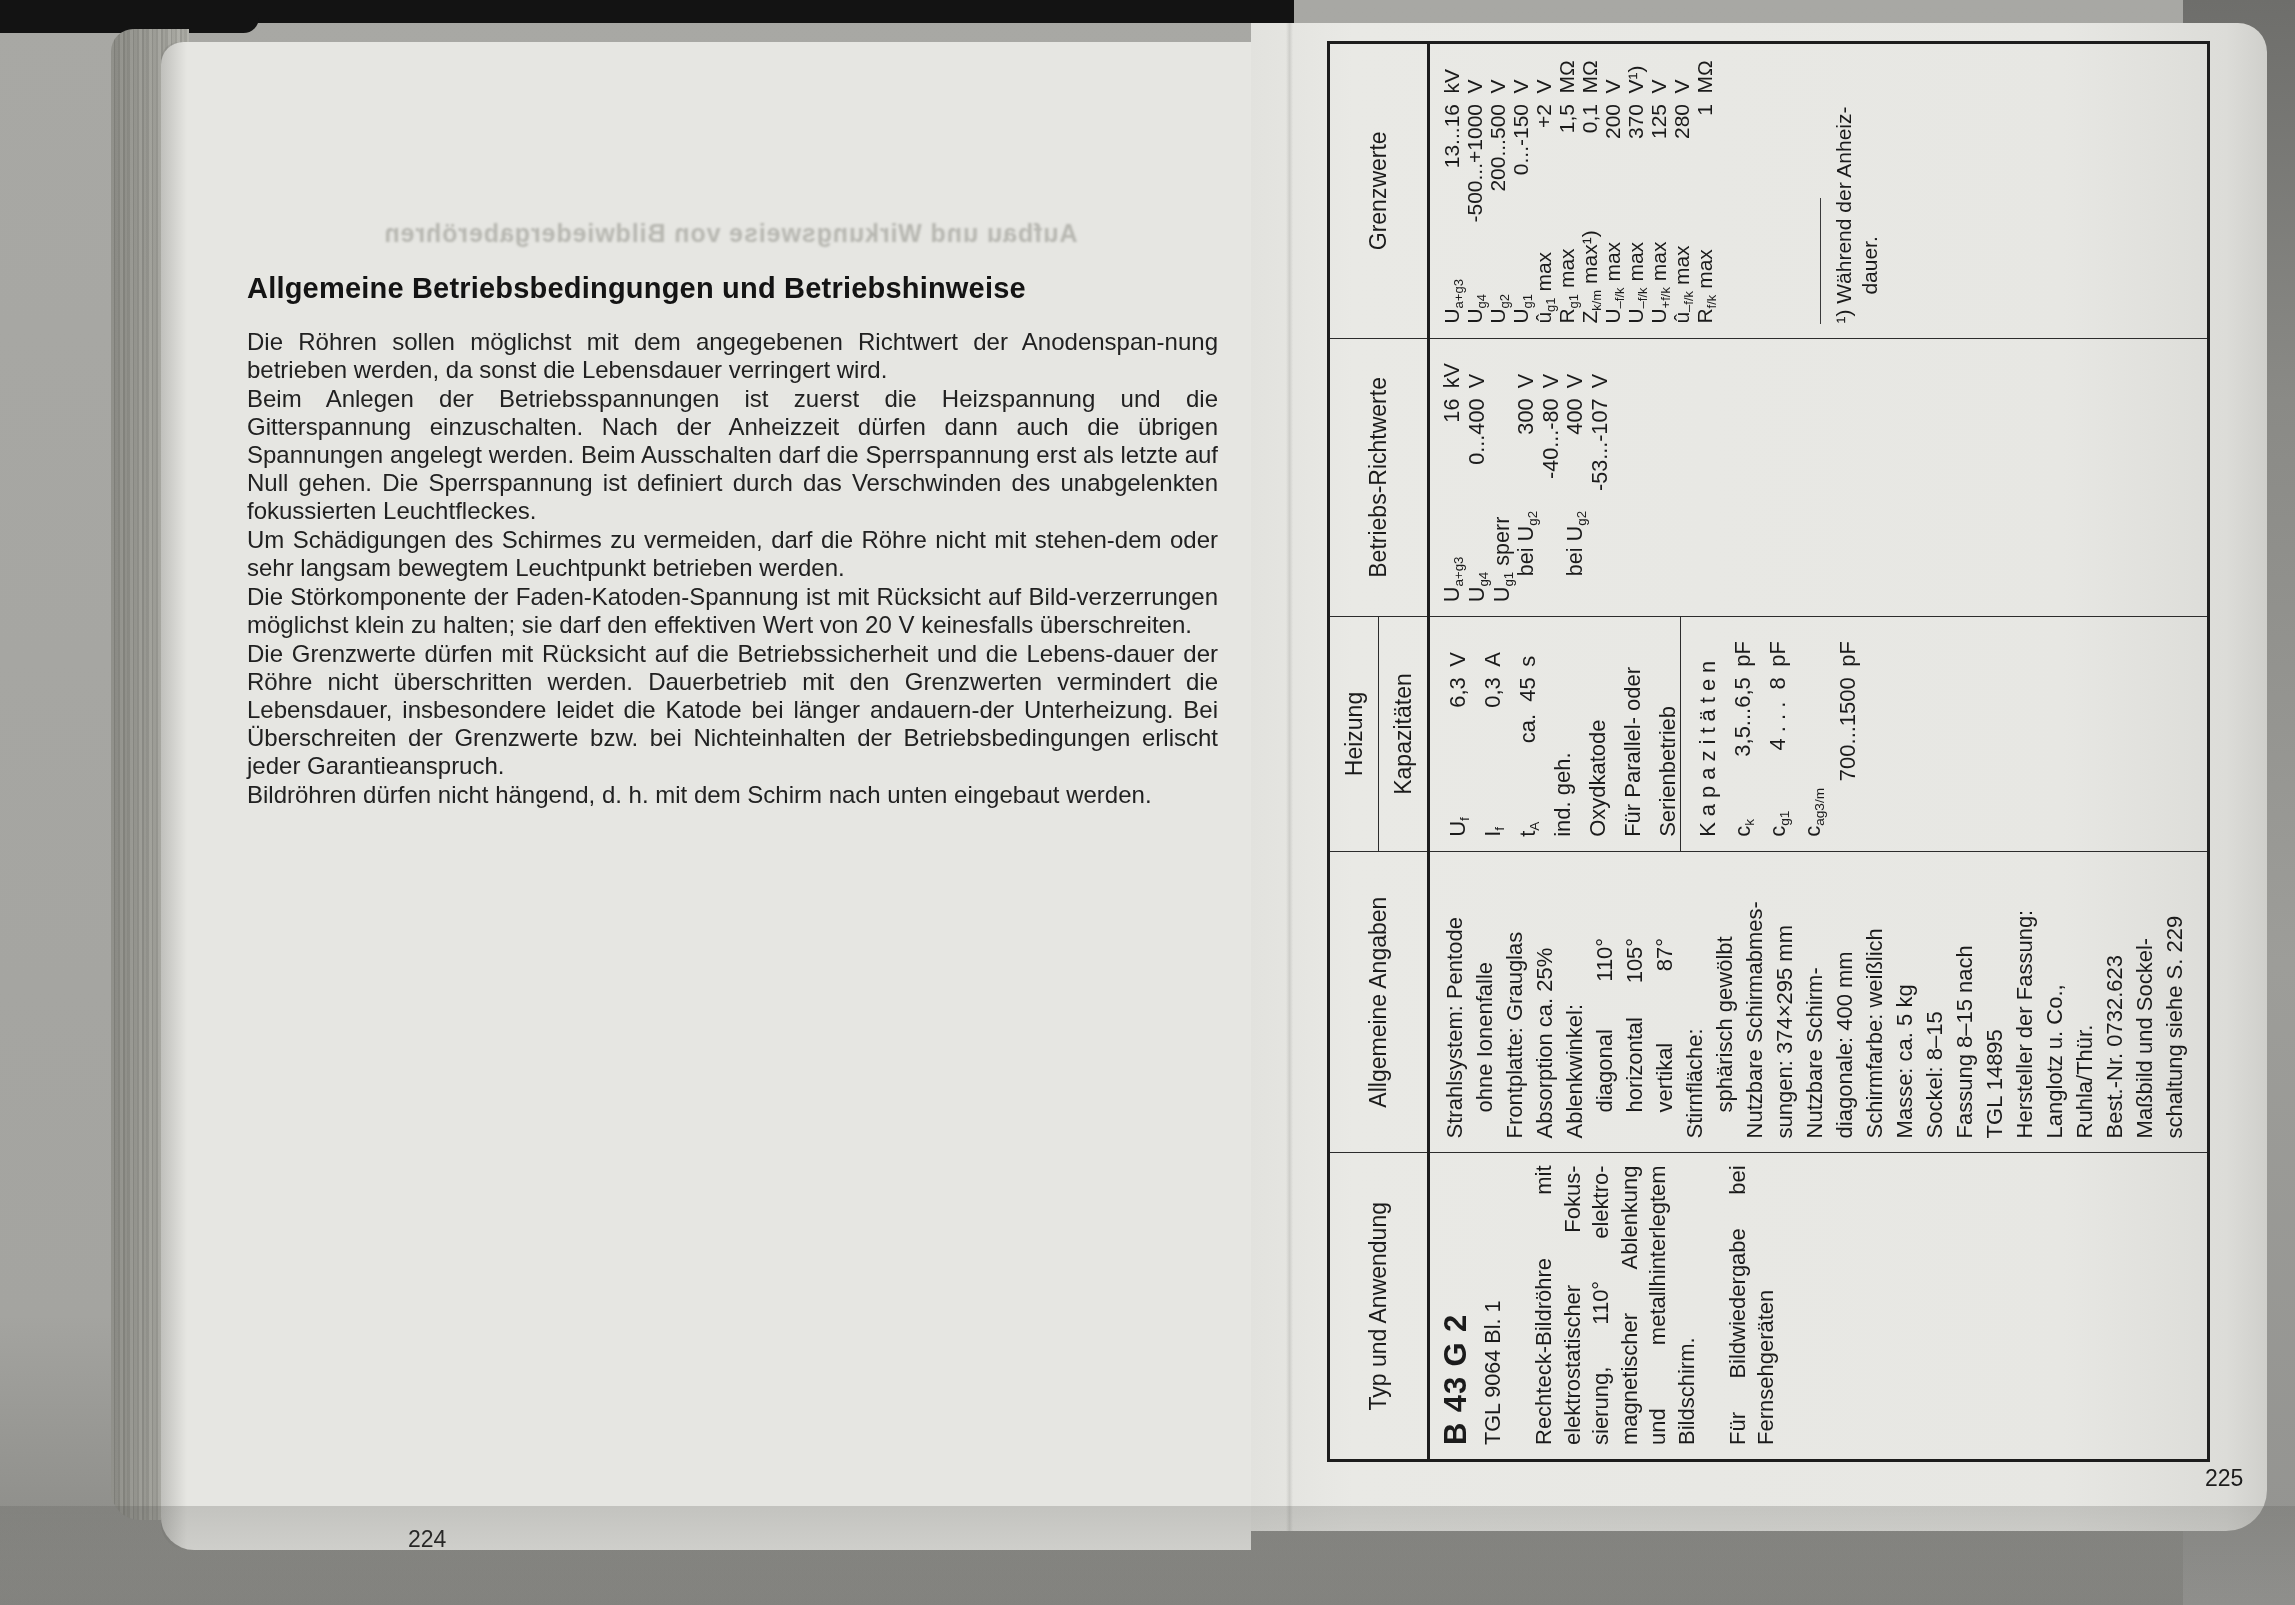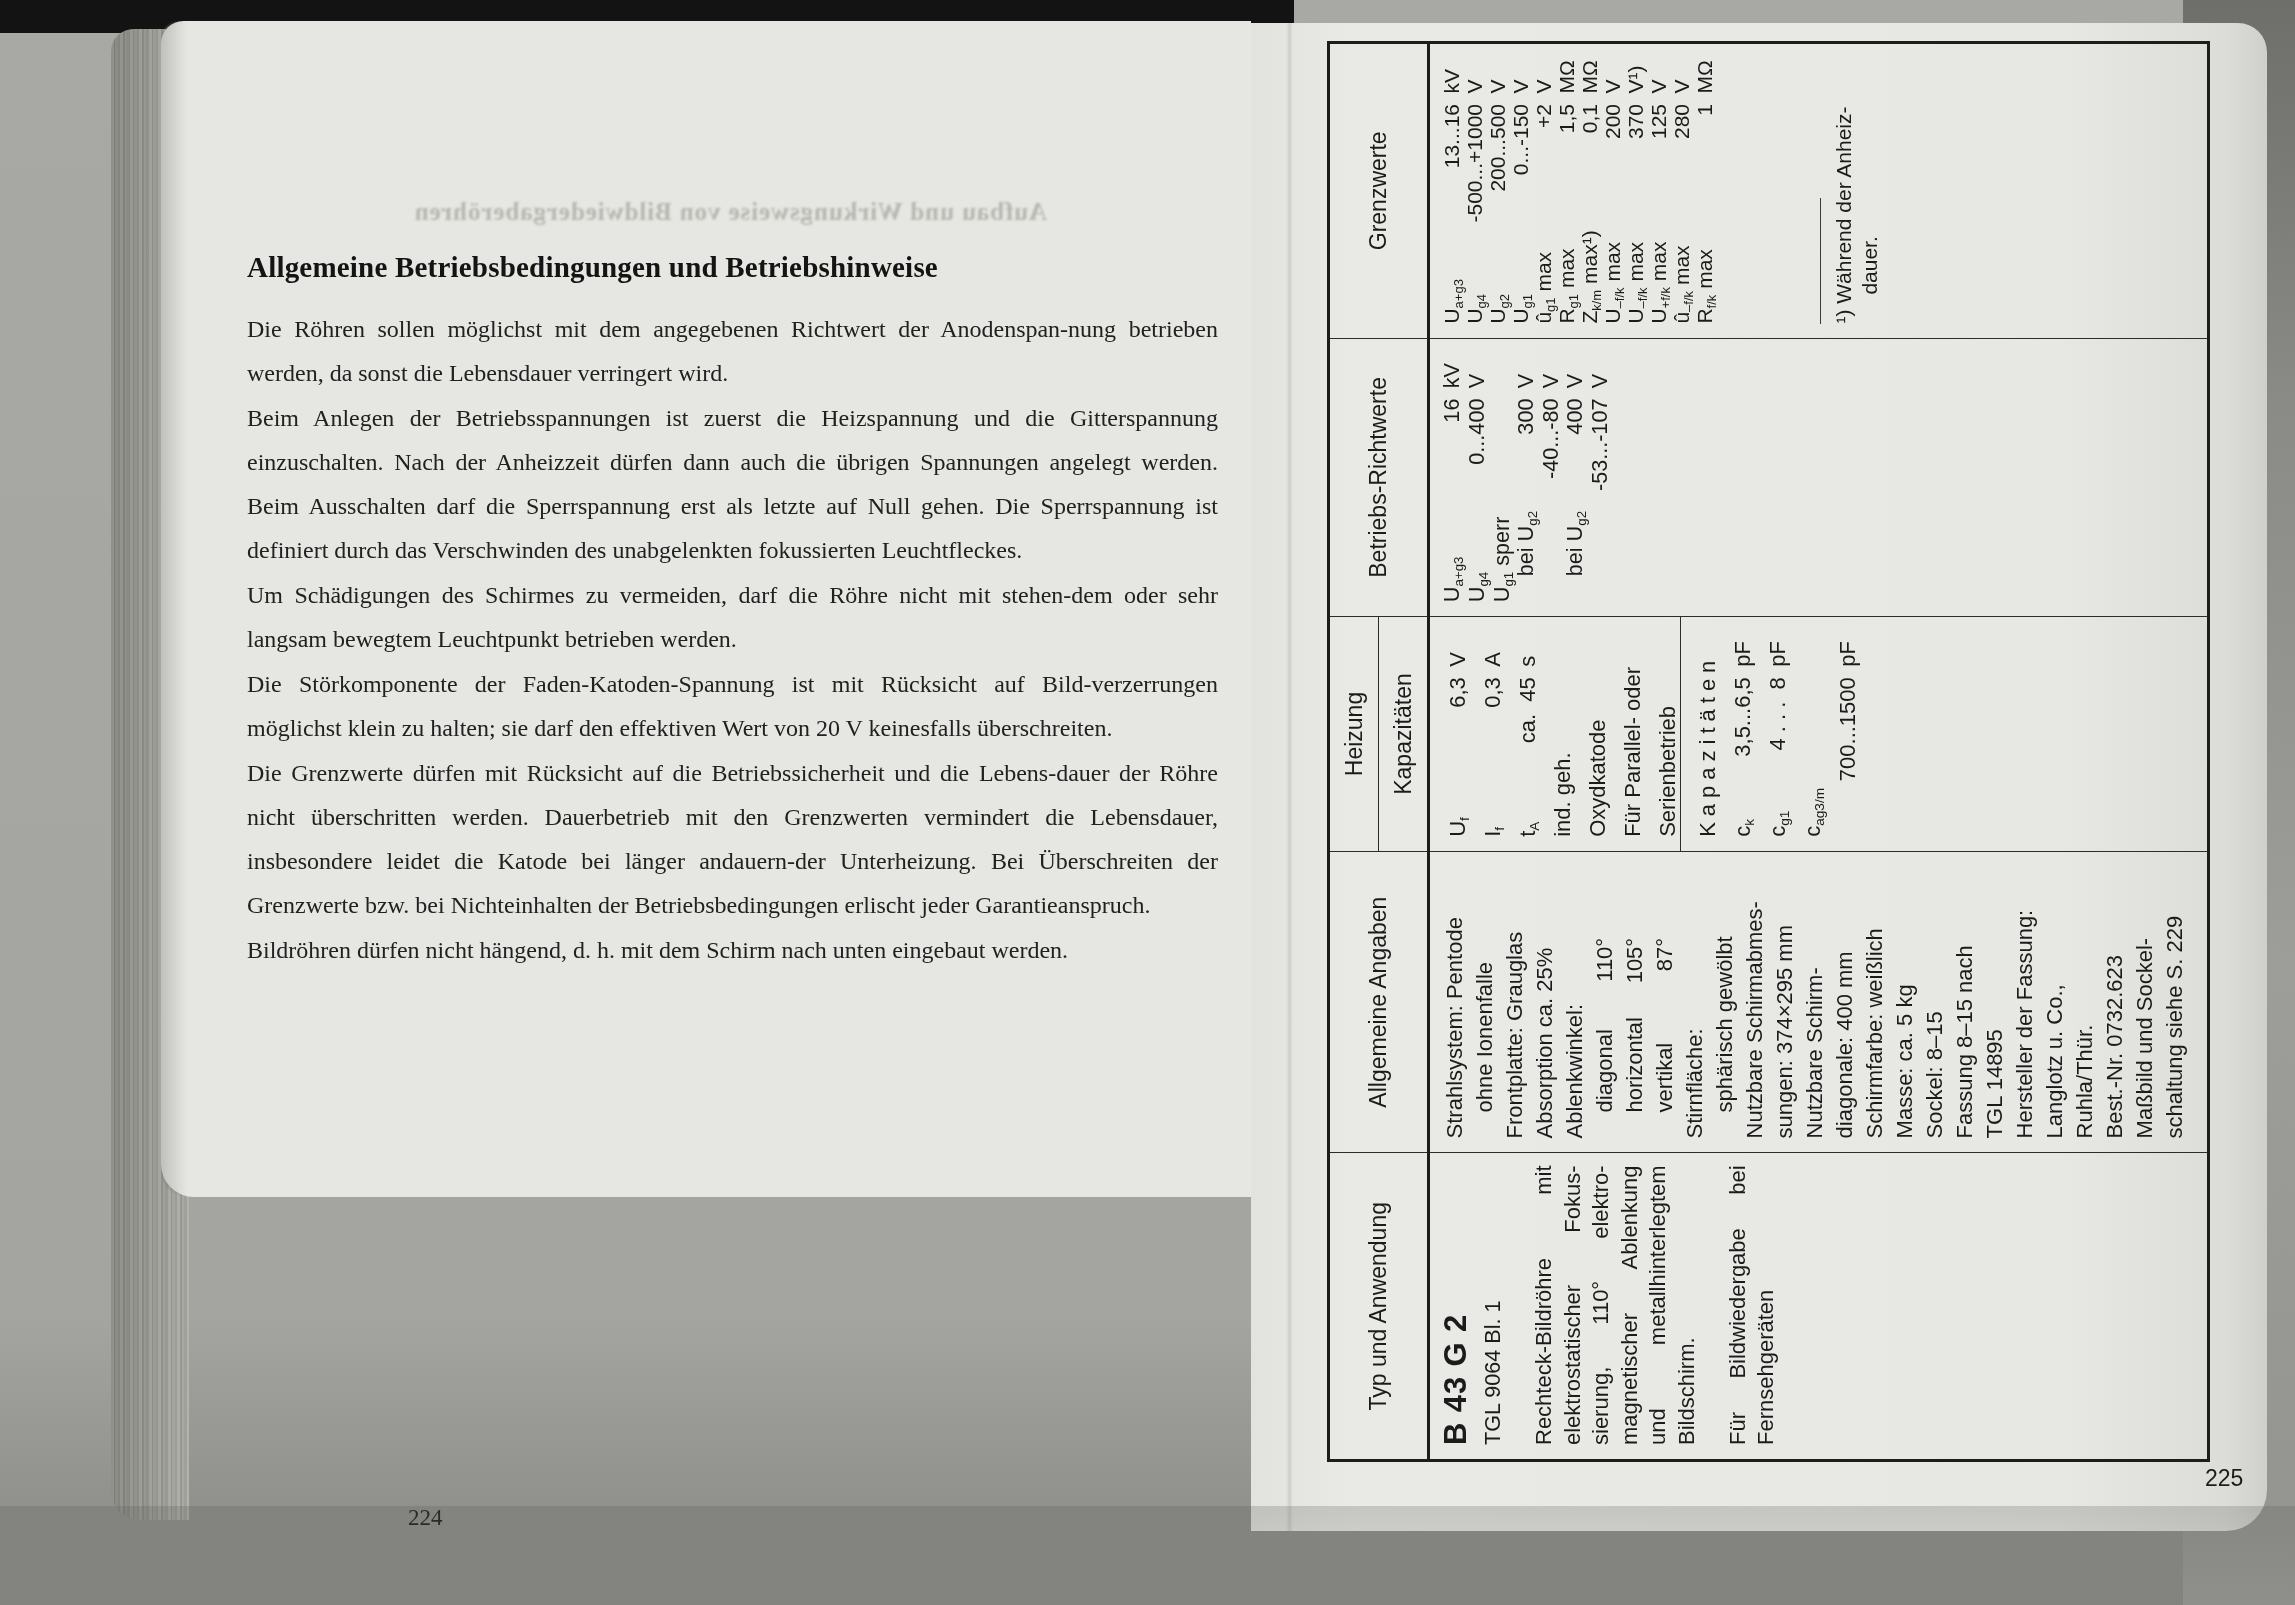--- a/index.html
+++ b/index.html
@@ -16,41 +16,41 @@
 
   
   .page-edges{position:absolute;left:111px;top:29px;width:78px;height:1491px;
               border-radius:22.5px 0 0 29px;
               background:
                 repeating-linear-gradient(90deg,#d9d9d5 0 2.6px,#bcbcb8 2.6px 4.3px,#cfcfcb 4.3px 7px,#c4c4c0 7px 9.5px),
                 linear-gradient(90deg,#a9a9a5,#d3d3cf);
               background-blend-mode:multiply;}
 
   
-  .left-page{position:absolute;left:161px;top:21px;width:1090px;height:1176px;
+  .left-page{position:absolute;left:161px;top:42px;width:1090px;height:1508px;
              border-radius:22.5px 0 0 33px;
              background:linear-gradient(180deg,#eaeae6 0%,#e6e6e2 55%,#dedeaa0 85%,#d6d6d2 100%);
-             background-color:#e6e6e2;font-family:Liberation Serif, serif;}
+             background-color:#e6e6e2;}
   .left-page::before{content:"";position:absolute;left:0;top:0;width:26px;height:100%;
              background:linear-gradient(90deg,rgba(120,120,116,.35),rgba(120,120,116,0));border-radius:22.5px 0 0 33px;}
   .right-page{position:absolute;left:1251px;top:22.5px;width:1016px;height:1508px;
               border-radius:0 29px 41px 0;
               background:linear-gradient(90deg,#e2e2de 0%,#e9e9e5 10%,#e7e7e3 80%,#dcdcd8 96%,#cfcfcb 100%);}
   .right-page::before{content:"";position:absolute;left:35px;top:0;width:7px;height:100%;
               background:linear-gradient(90deg,rgba(140,140,136,0),rgba(140,140,136,.25),rgba(140,140,136,0));}
   .bottom-shadow{position:absolute;left:0;top:1506px;width:2295px;height:99px;
               background:linear-gradient(180deg,rgba(90,90,86,.25),rgba(70,70,66,.05));pointer-events:none;}
 
   
   .lp-text{position:absolute;left:86px;top:0;width:971px;}
   .bleed{position:absolute;left:181px;top:177px;width:777px;text-align:center;
          font-weight:700;font-size:25px;color:#b7b7b1;transform:scaleX(-1);
          filter:blur(1.2px);letter-spacing:0.9px;}
   .lp-title{margin:230px 0 22.5px 0;font-size:29px;font-weight:700;letter-spacing:0.2px;color:#141414;}
-  .lp-text p{margin:1px 0;font-size:24px;line-height:44px;text-align:justify;color:#212121;}
+  .lp-text p{margin:1px 0;font-size:24px;line-height:28px;text-align:justify;color:#212121;}
   .pagenum{position:absolute;font-size:23px;color:#1c1c1c;}
   .pn-left{left:247px;top:1484px;}
   .pn-right{left:2175px;top:1465px;margin-left:30px;}
 
   
   .tube-table-wrap{position:absolute;left:1327px;top:41px;width:883px;height:1421px;}
   .tube-table{position:absolute;left:0;top:0;width:1421px;height:883px;
               transform:rotate(-90deg) translateX(-1421px);transform-origin:0 0;
               display:flex;flex-direction:column;
               border:3.5px solid #1d1d1d;box-sizing:border-box;background:transparent;color:#1b1b1b;}

